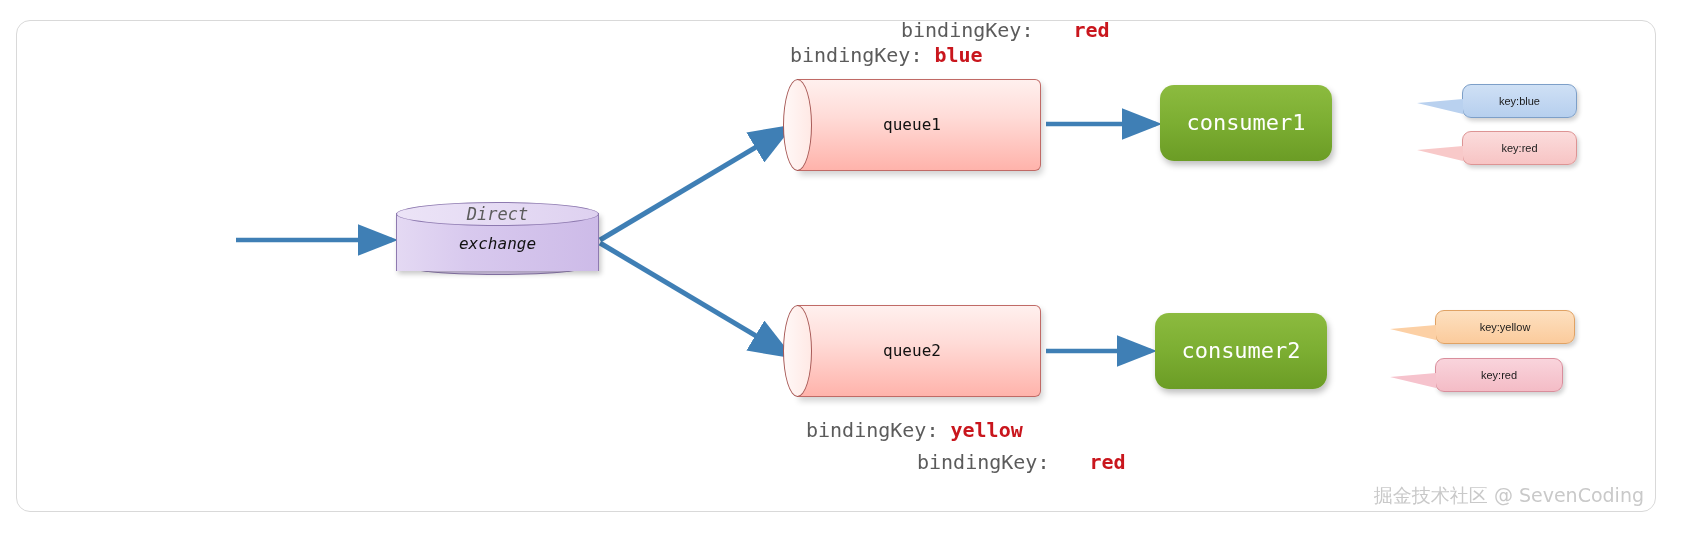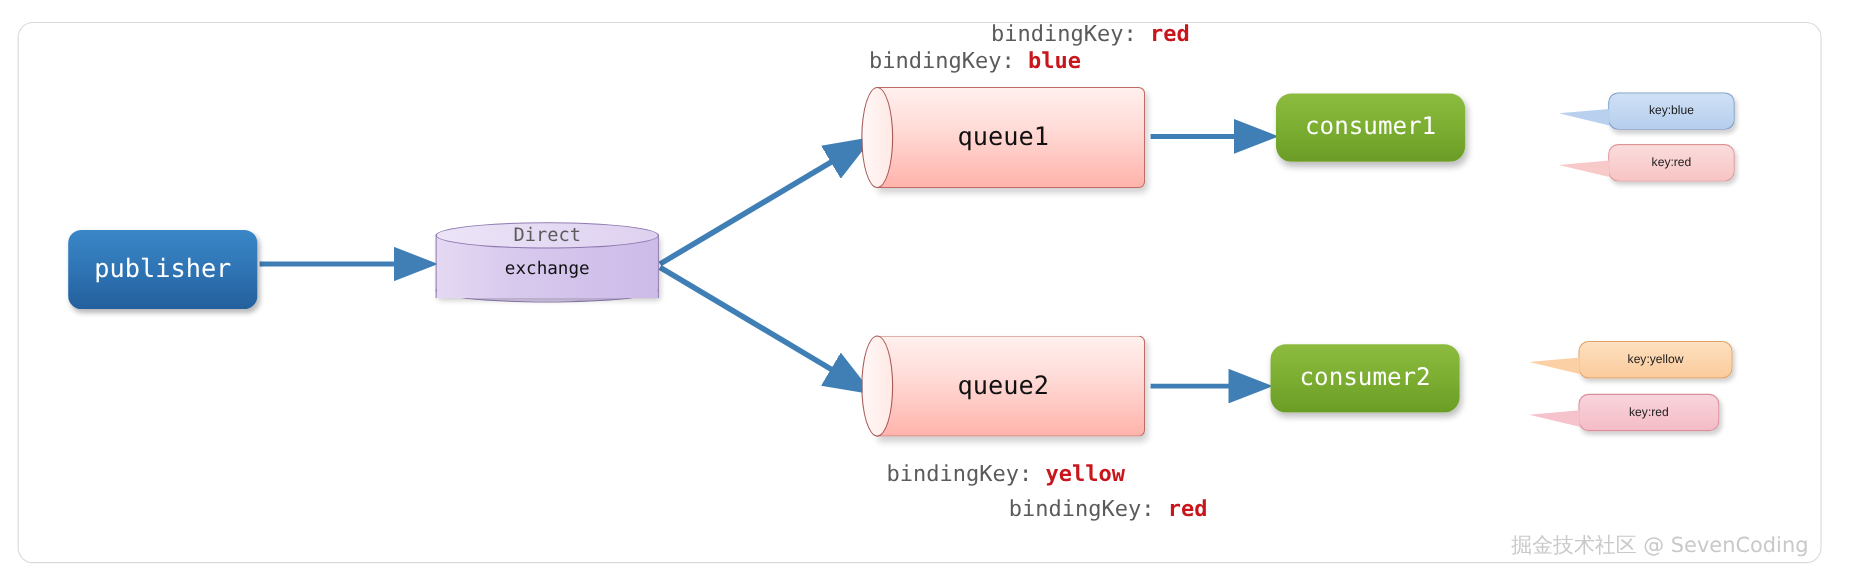--- a/index.html
+++ b/index.html
@@ -55,20 +55,21 @@
     font-size: 23px;
   }
 
   
   .exchange {
     position: absolute;
     left: 396px;
     top: 202px;
     width: 209px;
     height: 72px;
+    font-style: italic;
   }
   .exchange .cyl-body {
     position: absolute;
     left: 0; top: 11px;
     width: 203px; height: 58px;
     background: linear-gradient(90deg,#e4d9f3 0%, #d8c9ee 35%, #cdbbe8 100%);
     border-left: 1.2px solid #8e7ab0;
     border-right: 1.2px solid #8e7ab0;
     box-sizing: border-box;
     box-shadow: 2px 3px 5px rgba(0,0,0,0.22);
@@ -139,31 +140,31 @@
     z-index: 3;
   }
   .queue .node-label {
     position: absolute;
     left: 0; top: 0;
     width: 258px; height: 92px;
     display: flex;
     align-items: center;
     justify-content: center;
     color: #111111;
-    font-size: 23px;
+    font-size: 16px;
     z-index: 4;
   }
   #queue1 { left: 783px; top: 79px; }
   #queue2 { left: 783px; top: 305px; }
 
   
   .consumer {
     position: absolute;
     width: 172px;
-    height: 62px;
+    height: 76px;
     border-radius: 14px;
     background: linear-gradient(180deg, #8cbb3f 0%, #7cae32 50%, #6b9c25 100%);
     box-shadow: 2px 4px 6px rgba(0,0,0,0.25);
     display: flex;
     align-items: center;
     justify-content: center;
   }
   .consumer .node-label {
     color: #ffffff;
     font-size: 22px;
@@ -240,21 +241,21 @@
   .binding-label {
     position: absolute;
     font-family: "DejaVu Sans Mono", "Liberation Mono", monospace;
     font-size: 20px;
     color: #5b5b5b;
     white-space: nowrap;
   }
   .binding-label .kv {
     font-weight: bold;
   }
-  .kv-red    { color: #c9161d; }
+  .kv-red    { color: #c9161d; margin-left: 28px; }
   .kv-blue   { color: #c9161d; }
   .kv-yellow { color: #c9161d; }
 
   #bk-red-top    { left: 901px; top: 18px; }
   #bk-blue-top   { left: 790px; top: 43px; }
   #bk-yellow-bot { left: 806px; top: 418px; }
   #bk-red-bot    { left: 917px; top: 450px; }
 
   
   .watermark {
@@ -293,23 +294,20 @@
 
     <line x1="600" y1="240" x2="788" y2="128" stroke="#3f7fb5" stroke-width="5" marker-end="url(#ah)"></line>
 
     <line x1="600" y1="243" x2="788" y2="355" stroke="#3f7fb5" stroke-width="5" marker-end="url(#ah)"></line>
 
     <line x1="1046" y1="124" x2="1156" y2="124" stroke="#3f7fb5" stroke-width="4.5" marker-end="url(#ah)"></line>
 
     <line x1="1046" y1="351" x2="1151" y2="351" stroke="#3f7fb5" stroke-width="4.5" marker-end="url(#ah)"></line>
   </svg>
 
-  <div class="publisher">
-    <span class="node-label">publisher</span>
-  </div>
 
   <div class="exchange">
     <div class="cyl-bottom"></div>
     <div class="cyl-body"></div>
     <div class="cyl-top"></div>
     <div class="node-label ex-kind">Direct</div>
     <div class="node-label ex-name">exchange</div>
   </div>
 
   <div class="queue" id="queue1">

